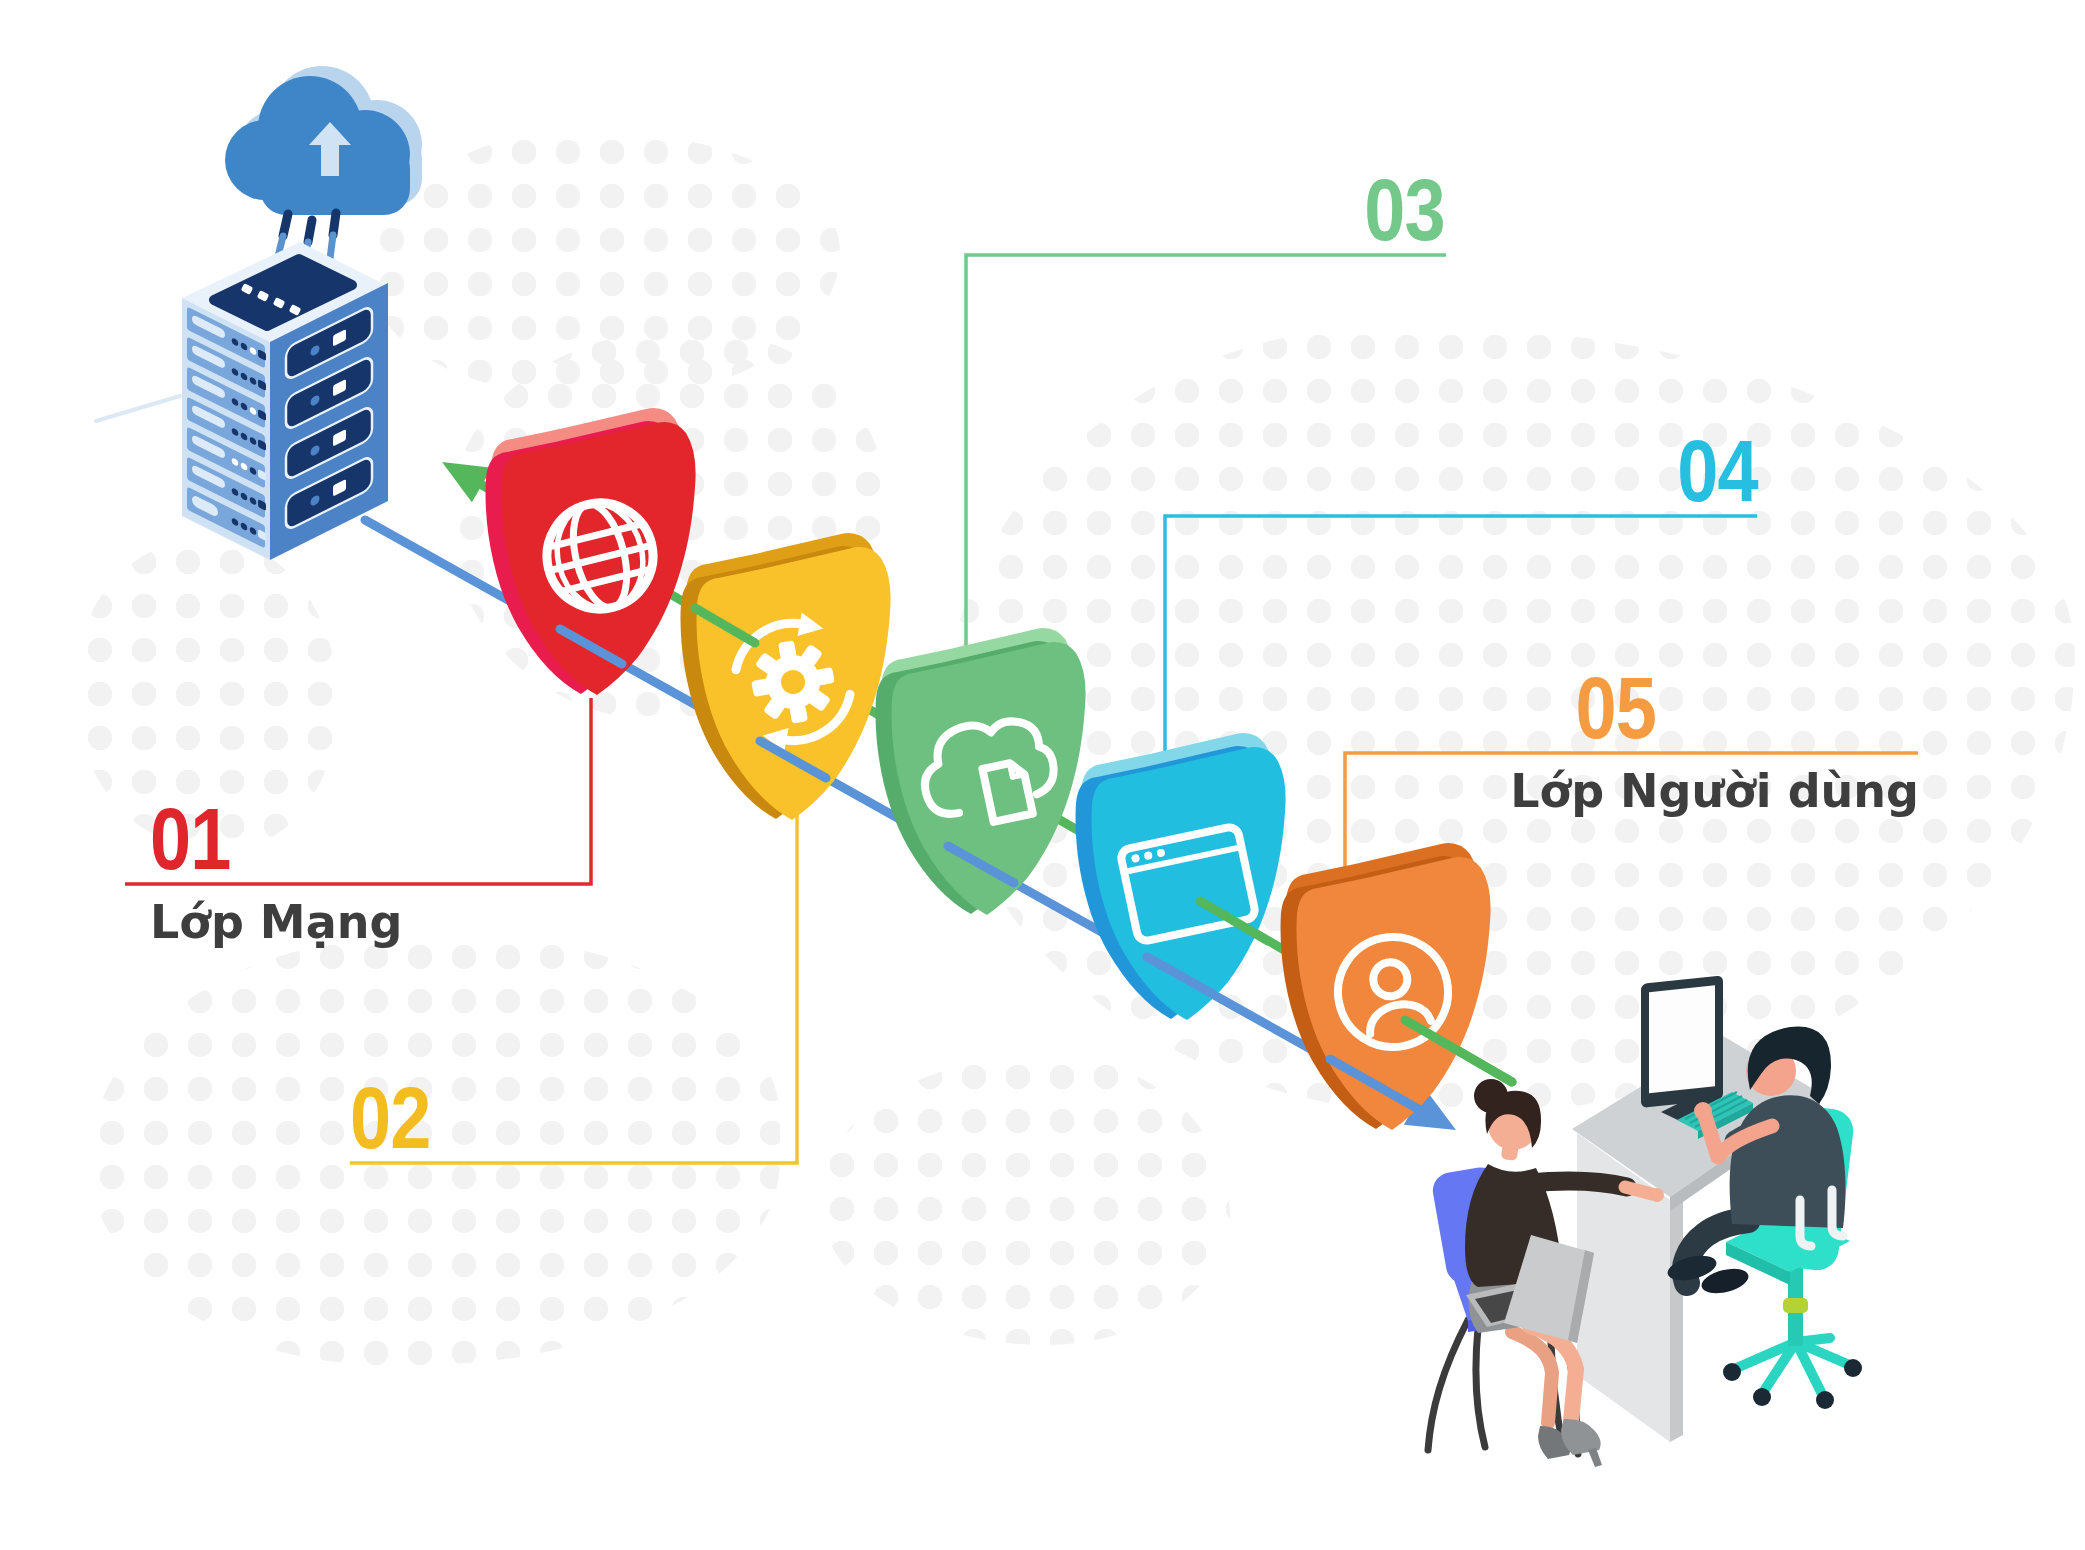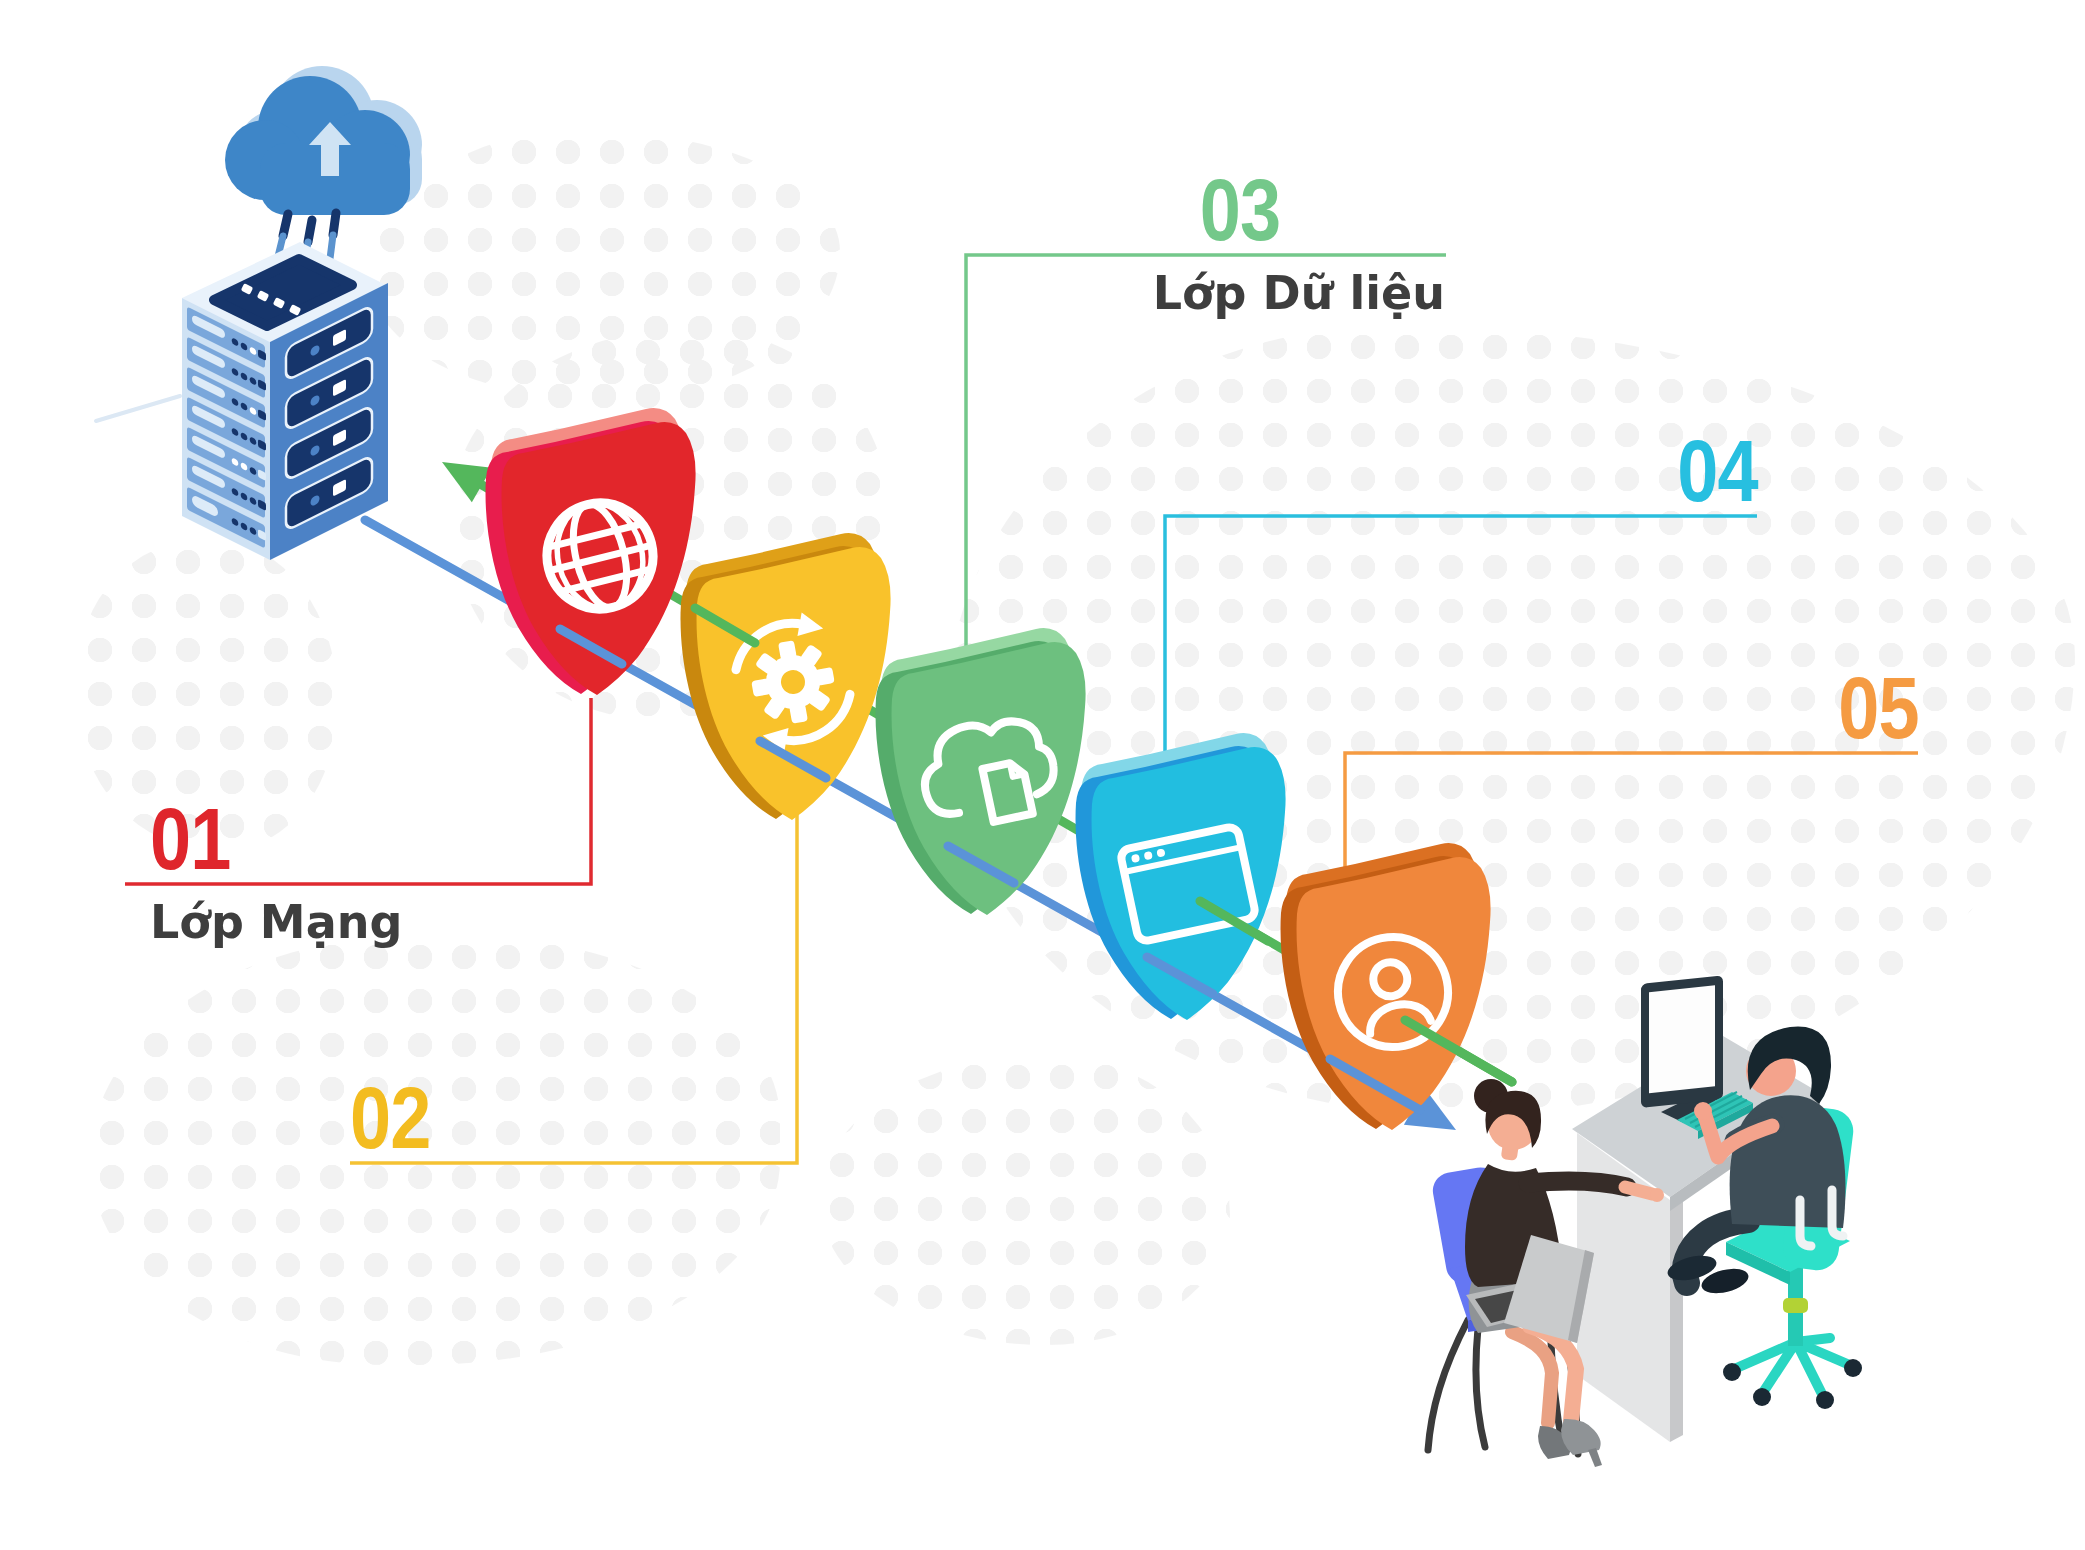--- a/index.html
+++ b/index.html
@@ -355,24 +355,24 @@
     <div class="num">01</div>
     <div class="txt">Lớp Mạng</div>
   </div>
 
   <div class="lg lg2">
     <div class="num">02</div>
   </div>
 
   <div class="lg lg3 right">
     <div class="num">03</div>
-    <div class="txt">Lớp Dữ liệu</div>
   </div>
 
   <div class="lg lg4 right">
     <div class="num">04</div>
   </div>
 
   <div class="lg lg5 right">
     <div class="num">05</div>
+    <div class="txt">Lớp Người dùng</div>
   </div>
 
 </div>
 
 </body></html>

